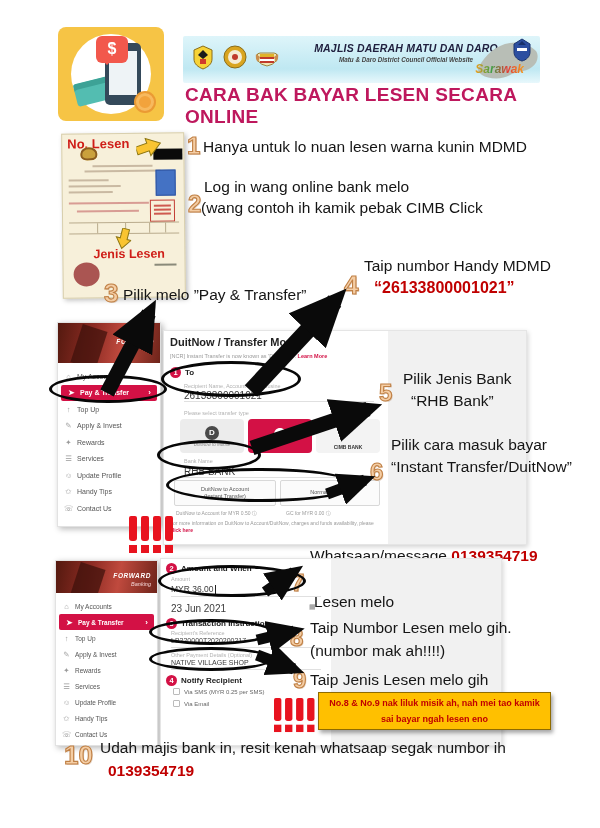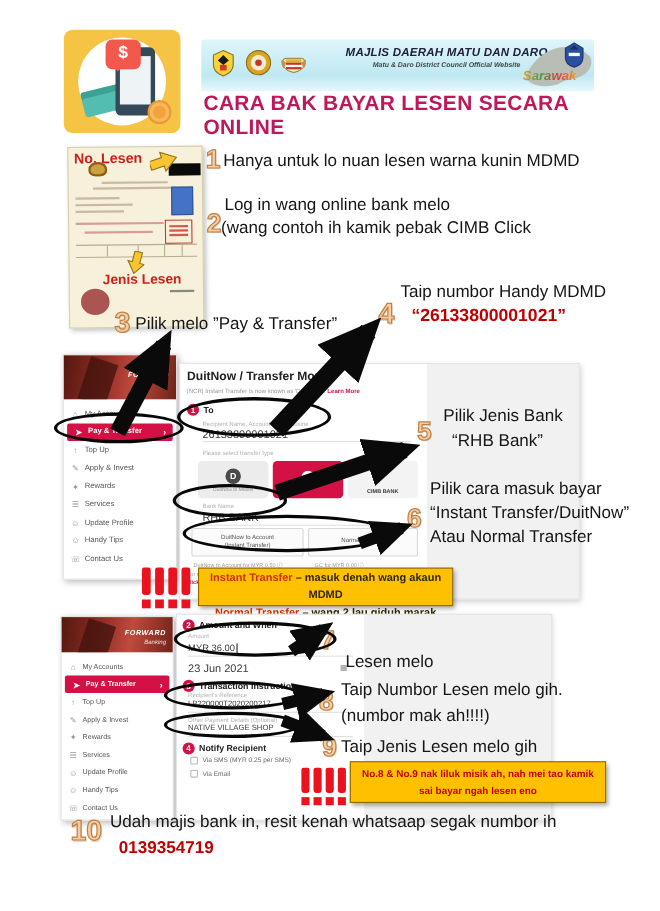--- a/index.html
+++ b/index.html
@@ -290,45 +290,41 @@
     <div class="fnote"><span>For more information on DuitNow to Account/DuitNow, charges and funds availability, please </span><span class="redlink">click here</span></div>
   </div>
 
   <div class="abs stepnum" style="left:379px;top:381px;font-size:24px">5</div>
   <div class="abs steptext" style="left:403px;top:370px">Pilik Jenis Bank</div>
   <div class="abs steptext" style="left:411px;top:392px">“RHB Bank”</div>
 
   <div class="abs stepnum" style="left:370px;top:460px;font-size:24px">6</div>
   <div class="abs steptext" style="left:391px;top:436px">Pilik cara masuk bayar</div>
   <div class="abs steptext" style="left:391px;top:458px">“Instant Transfer/DuitNow”</div>
-  <div class="abs steptext" style="left:391px;top:480px">Atau Normal Transfer</div>
 
   <div class="bangs" style="left:129px;top:516px">
     <div class="bang">
         <i class="bar"></i>
         <i class="dot"></i>
       </div>
     <div class="bang">
         <i class="bar"></i>
         <i class="dot"></i>
       </div>
     <div class="bang">
         <i class="bar"></i>
         <i class="dot"></i>
       </div>
     <div class="bang">
         <i class="bar"></i>
         <i class="dot"></i>
       </div>
   </div>
-  <div class="ybox" id="ybox1">
-    <div><span class="em">Instant Transfer</span><span> – masuk denah wang akaun MDMD</span></div>
-    <div><span class="em">Normal Transfer</span><span> – wang 2 lau giduh marak masuk</span></div>
-  </div>
-
+
+  <div class="abs" id="whats"><span>Whatsaap/message </span><span class="red">0139354719</span></div>
 
   <div class="abs phoneshot small" style="left:55px;top:560px;width:103px;height:186px">
     <div class="mhead">
       <span class="brand">FORWARD</span>
       <span class="bsub">Banking</span>
     </div>
     <div class="mlist">
       <div class="mi">
           <span class="mic">⌂</span>
           <span>My Accounts</span>

